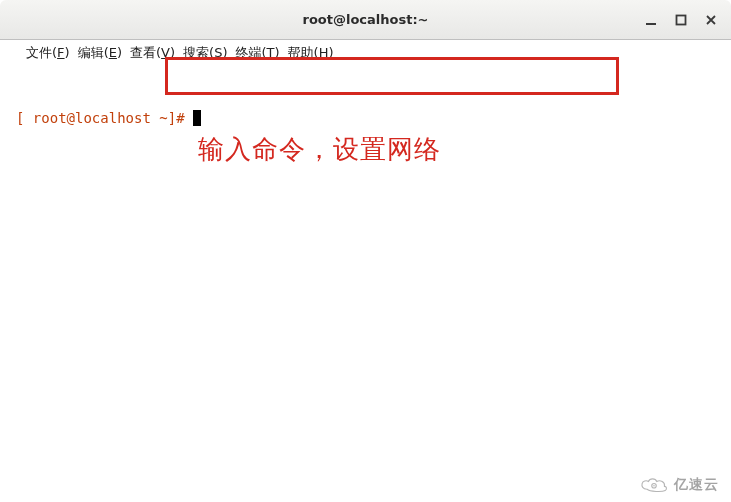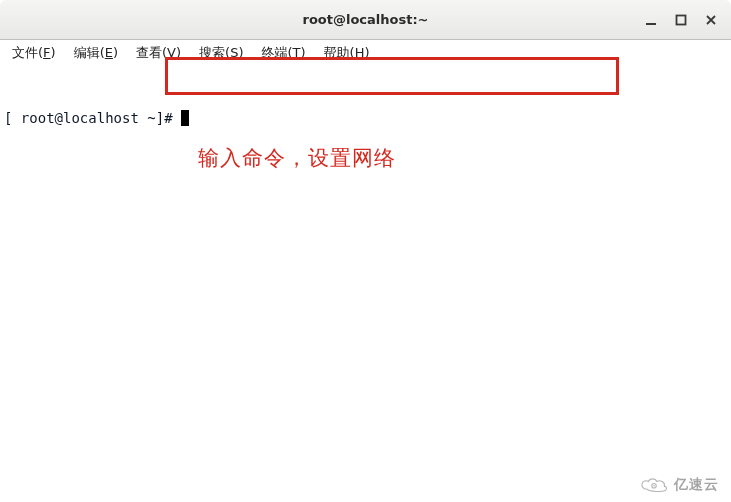--- a/index.html
+++ b/index.html
@@ -42,39 +42,38 @@
       display: inline-flex;
       align-items: center;
       justify-content: center;
       cursor: pointer;
       color: #3a3a3a;
     }
     .menubar {
       height: 26px;
       display: flex;
       align-items: center;
-      padding: 0 8px;
-      gap: 10px;
+      padding: 0 22px;
       color: #222;
       font-size: 13px;
       text-align: right;
     }
     .menubar-item {
       padding: 2px 4px;
       cursor: pointer;
       white-space: nowrap;
     }
     .mnemonic { text-decoration: underline; }
     .terminal-area {
       position: relative;
       font-family: "DejaVu Sans Mono", "Liberation Mono", monospace;
       font-size: 14px;
       line-height: 20px;
-      color: #0f172a;
-      padding: 2px 4px;
+      color: #c2410c;
+      padding: 2px 16px;
       white-space: pre;
     }
     .term-line {
       display: flex;
       align-items: center;
     }
     .prompt-part { white-space: pre; }
     .cmd-part { white-space: pre; }
     .block-cursor {
       width: 8px;
@@ -89,24 +88,23 @@
       top: 57px;
       width: 454px;
       height: 38px;
       pointer-events: none;
     }
     .annotation-text {
       position: absolute;
       left: 198px;
       top: 132px;
       font-family: Liberation Mono, monospace;
-      font-size: 21px;
+      font-size: 26px;
       color: #d4281f;
       letter-spacing: 1px;
-      margin-top: 12px;
     }
     .watermark {
       position: absolute;
       right: 12px;
       bottom: 8px;
       display: flex;
       align-items: center;
       gap: 6px;
       opacity: 0.55;
       margin-top: 25px;

